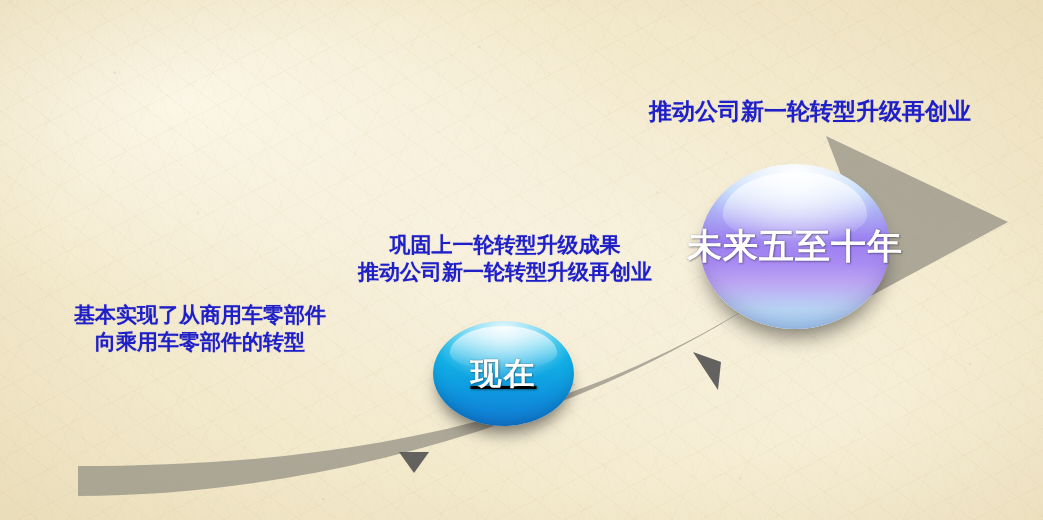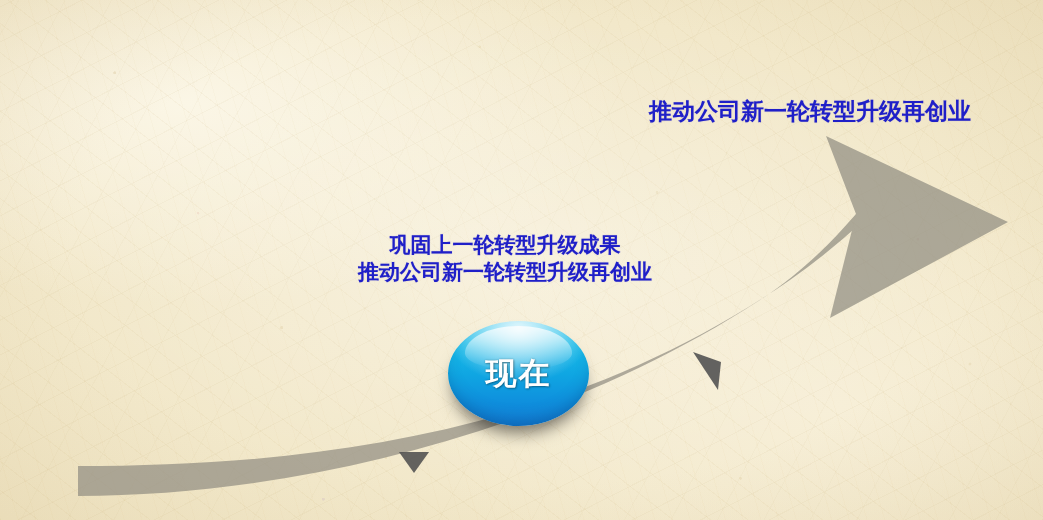--- a/index.html
+++ b/index.html
@@ -104,28 +104,29 @@
     background:
       radial-gradient(ellipse 120% 120% at 50% 8%, rgba(255,255,255,.92) 0%, rgba(255,255,255,0) 46%),
       linear-gradient(to bottom, #9ecdf2 0%, #7fc0ef 24%, #a9d3ee 52%, #d9d9ea 76%, #efd4e0 100%);
     box-shadow:
       0 10px 14px -4px rgba(0,0,0,.55),
       inset 0 -8px 14px -6px rgba(60,70,110,.30);
   }
   #sphere-past .sphere-label { font-size: 25px; letter-spacing: 1px; }
 
   #sphere-now {
-    left: 448px; top: 321px;
+    left: 433px; top: 321px;
     width: 141px; height: 105px;
     background:
       radial-gradient(ellipse 120% 120% at 50% 7%, rgba(255,255,255,.85) 0%, rgba(255,255,255,0) 44%),
       linear-gradient(to bottom, #35c8ef 0%, #18bbe8 22%, #0fa5e2 52%, #0f8fdd 78%, #1380d8 100%);
     box-shadow:
       0 12px 16px -5px rgba(0,0,0,.50),
       inset 0 -10px 18px -8px rgba(0,50,110,.45);
+    text-decoration: underline;
   }
   #sphere-now .sphere-label { font-size: 31px; }
 
   #sphere-future {
     left: 700px; top: 164px;
     width: 190px; height: 165px;
     background:
       radial-gradient(ellipse 118% 120% at 50% 6%, rgba(255,255,255,.95) 0%, rgba(255,255,255,0) 40%),
       linear-gradient(to bottom, #dbeafd 0%, #bcd7fb 16%, #a9a2f4 34%, #9a7ef0 47%, #a98bf2 60%, #bda6f3 72%, #b9d6f4 88%, #a9d8f6 100%);
     box-shadow:
@@ -165,25 +166,30 @@
         <path d="M 78,466 L 78,496 C 300,496 560,430 760,300 C 800,274 830,244 856,214 L 900,252 L 900,186 C 866,220 830,252 790,280 C 570,432 320,466 78,466 Z" fill="#918e82"></path>
 
         <path d="M 826,136 L 1008,222 L 830,318 L 856,214 Z" fill="#918e82"></path>
       </g>
 
       <polygon points="399,452 429,452 414,473" fill="#4f4f4f" opacity="0.88"></polygon>
       <polygon points="693,352 721,362 718,390" fill="#4f4f4f" opacity="0.88"></polygon>
     </svg>
   </div>
 
+  <div class="caption" id="caption-past">基本实现了从商用车零部件
+向乘用车零部件的转型</div>
 
   <div class="caption" id="caption-now">巩固上一轮转型升级成果
 推动公司新一轮转型升级再创业</div>
 
   <div class="caption" id="caption-future">推动公司新一轮转型升级再创业</div>
 
 
   <div class="sphere" id="sphere-now">
     <span class="sphere-label">现在</span>
   </div>
 
+  <div class="sphere" id="sphere-future">
+    <span class="sphere-label">未来五至十年</span>
+  </div>
 
 </div>
 
 </body></html>

